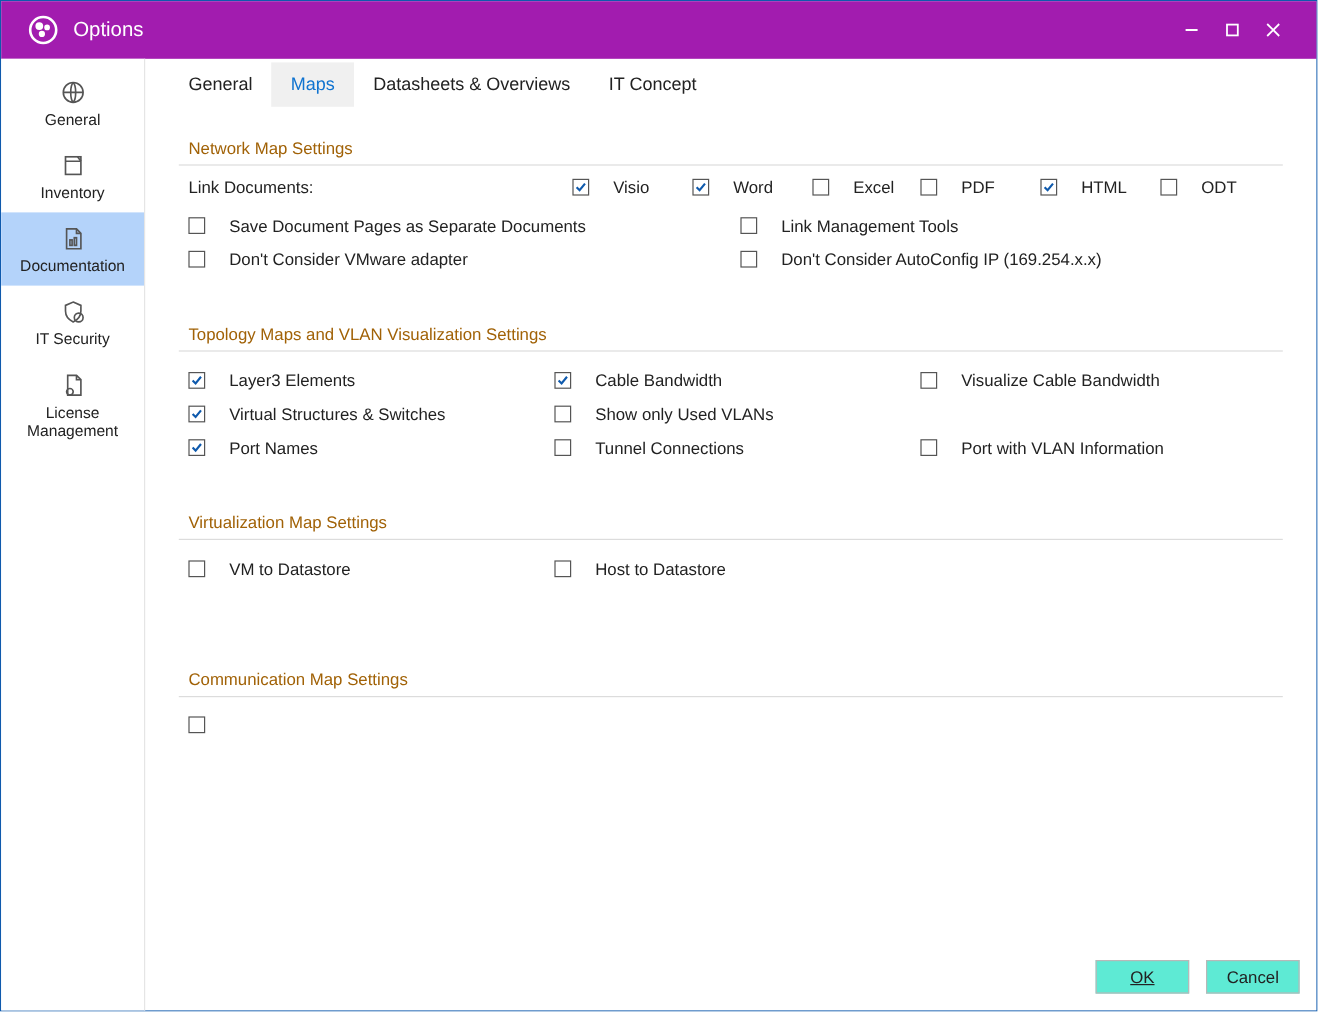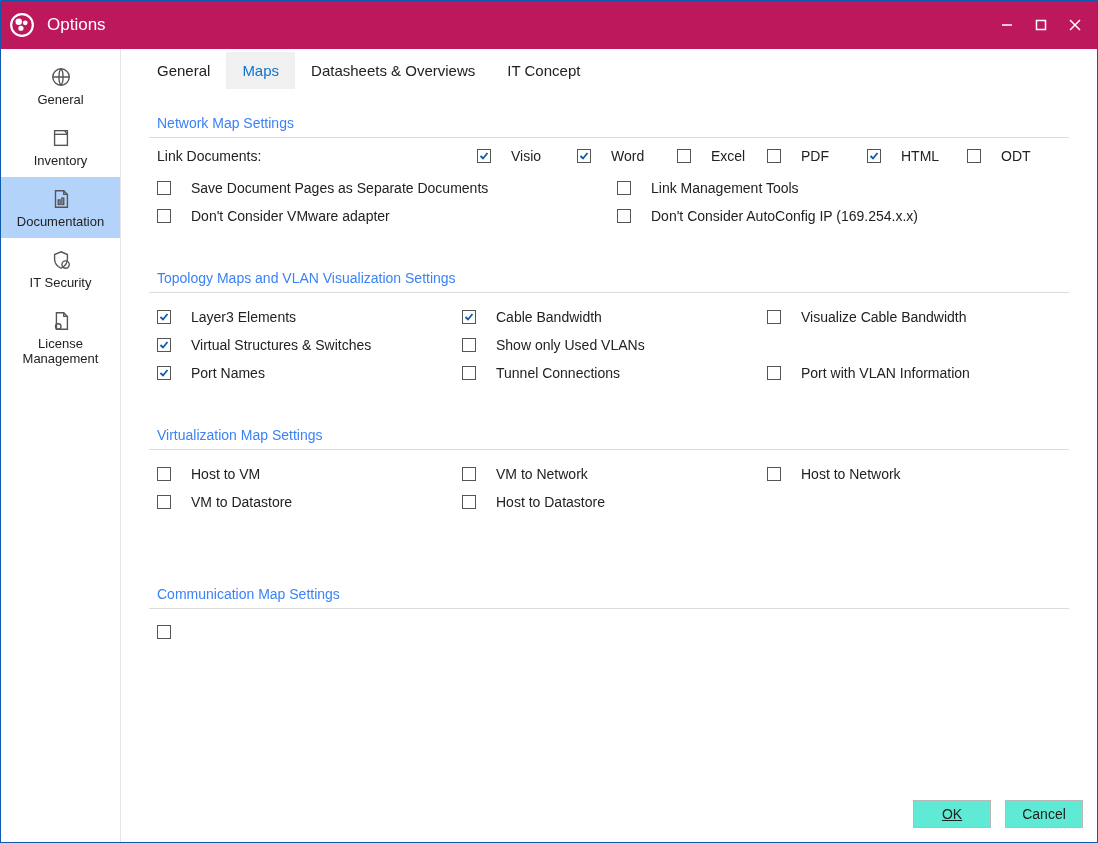--- a/index.html
+++ b/index.html
@@ -1,20 +1,20 @@
 <!DOCTYPE html>
 <html><head>
 <meta charset="utf-8">
 <style>
   * { box-sizing: border-box; margin: 0; padding: 0; }
   html, body { width: 1098px; height: 843px; font-family: "Segoe UI", Tahoma, sans-serif; font-size: 14px; color: #222; background: #fff; overflow: hidden; }
   .window { width: 1098px; height: 843px; display: flex; flex-direction: column; border: 1px solid #0f5aad; }
 
   
-  .titlebar { height: 48px; background: #be185d; color: #fff; display: flex; align-items: center; padding: 0 8px; }
+  .titlebar { height: 48px; background: #a21caf; color: #fff; display: flex; align-items: center; padding: 0 22px; }
   .titlebar .app-icon { width: 26px; height: 26px; margin-right: 12px; display: flex; align-items: center; justify-content: center; }
   .titlebar .title { font-size: 17px; font-weight: 400; }
   .titlebar .spacer { flex: 1; }
   .titlebar .sysbtn { width: 28px; height: 28px; display: flex; align-items: center; justify-content: center; margin-left: 6px; cursor: pointer; }
   .titlebar .sysbtn svg { stroke: #fff; }
 
   .body { flex: 1; display: flex; min-height: 0; }
 
   
   .sidebar { width: 120px; background: #fff; border-right: 1px solid #e5e5e5; display: flex; flex-direction: column; padding-top: 6px; }
@@ -26,21 +26,21 @@
   
   .content { flex: 1; display: flex; flex-direction: column; min-width: 0; }
 
   
   .tabs { display: flex; align-items: center; padding: 0 20px; height: 42px; border-bottom: none; }
   .tab { padding: 10px 16px; font-size: 15px; color: #222; cursor: pointer; }
   .tab.active { background: #f0f0f0; color: #0f73d0; }
 
   .panel { flex: 1; overflow: auto; padding: 10px 28px 0 28px; }
 
-  .section-title { font-size: 14px; color: #3b82f6; margin-top: 14px; margin-bottom: 6px; padding-left: 8px; }
+  .section-title { font-size: 14px; color: #a16207; margin-top: 14px; margin-bottom: 6px; padding-left: 8px; }
   .rule { height: 1px; background: #dcdcdc; margin-bottom: 10px; }
 
   .link-docs-row { display: flex; align-items: flex-start; padding: 0 8px 10px 8px; gap: 0; font-size: 14px; }
   .link-docs-label { width: 160px; }
 
   .chk { display: inline-flex; align-items: center; gap: 20px; cursor: pointer; font-size: 14px; }
   .chk .box { width: 14px; height: 14px; border: 1px solid #555; display: inline-flex; align-items: center; justify-content: center; flex-shrink: 0; }
   .chk.checked .box svg { display: block; }
   .chk .box svg { display: none; stroke: #0f5aad; }
 
@@ -284,34 +284,20 @@
             </span>
         </div>
 
         <div style="height:26px"></div>
         <div class="section-title">Virtualization Map Settings</div>
         <div class="rule"></div>
 
         <div class="row-three-col">
           <span class="chk">
               <span class="box"></span>
-              <span>Host to VM</span>
-            </span>
-          <span class="chk">
-              <span class="box"></span>
-              <span>VM to Network</span>
-            </span>
-          <span class="chk">
-              <span class="box"></span>
-              <span>Host to Network</span>
-            </span>
-        </div>
-        <div class="row-three-col">
-          <span class="chk">
-              <span class="box"></span>
               <span>VM to Datastore</span>
             </span>
           <span class="chk">
               <span class="box"></span>
               <span>Host to Datastore</span>
             </span>
           <span></span>
         </div>
 
         <div style="height:56px"></div>

